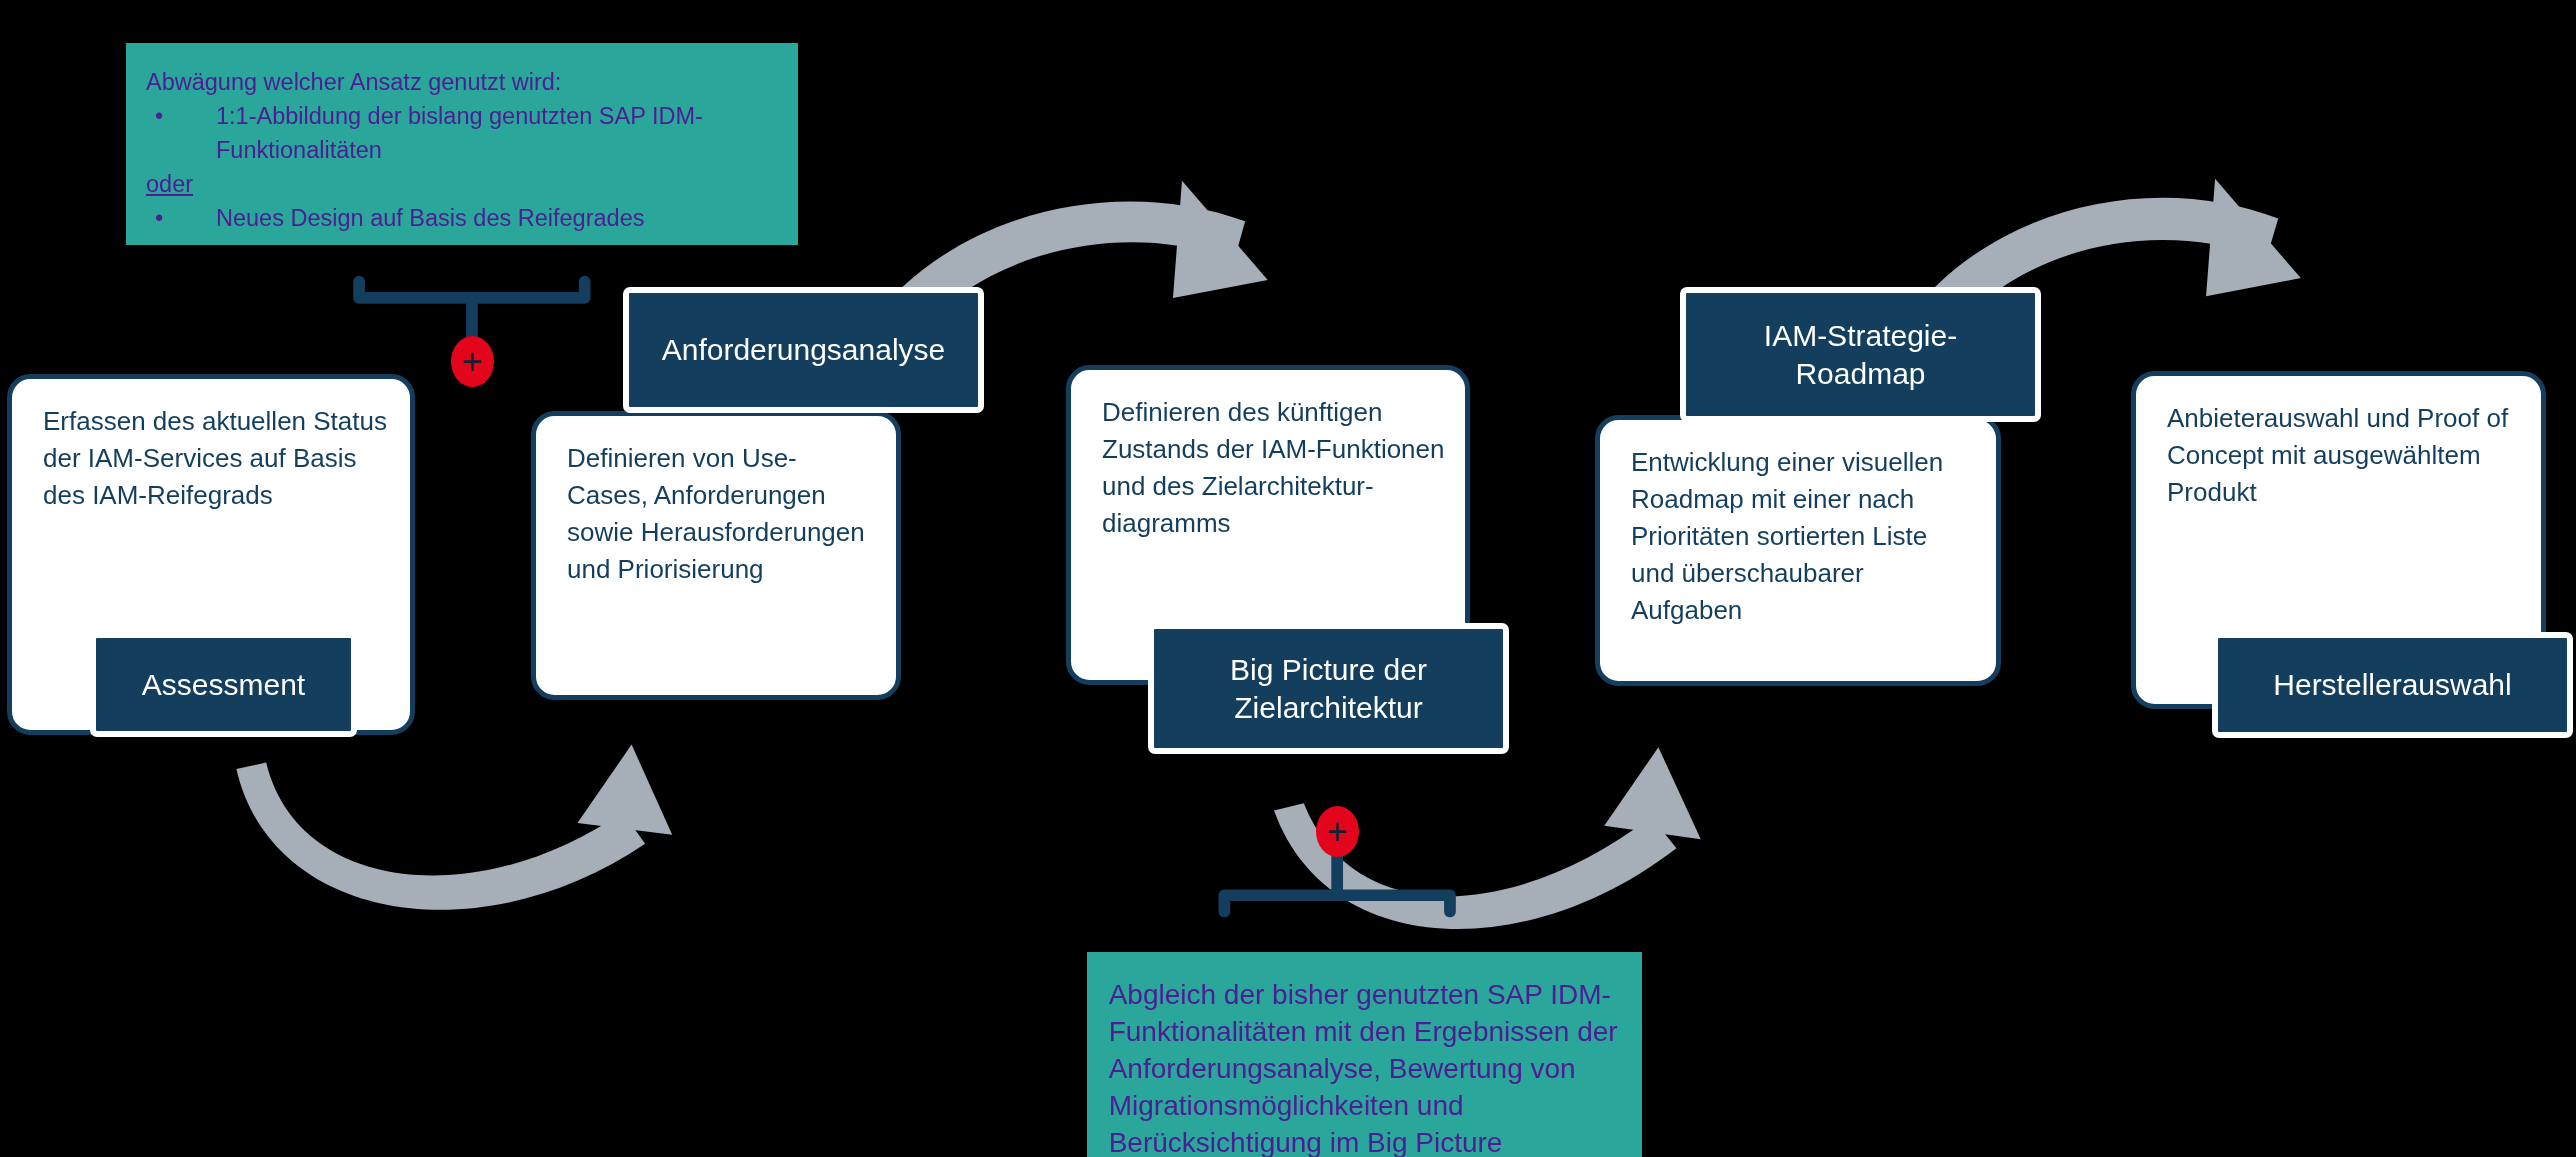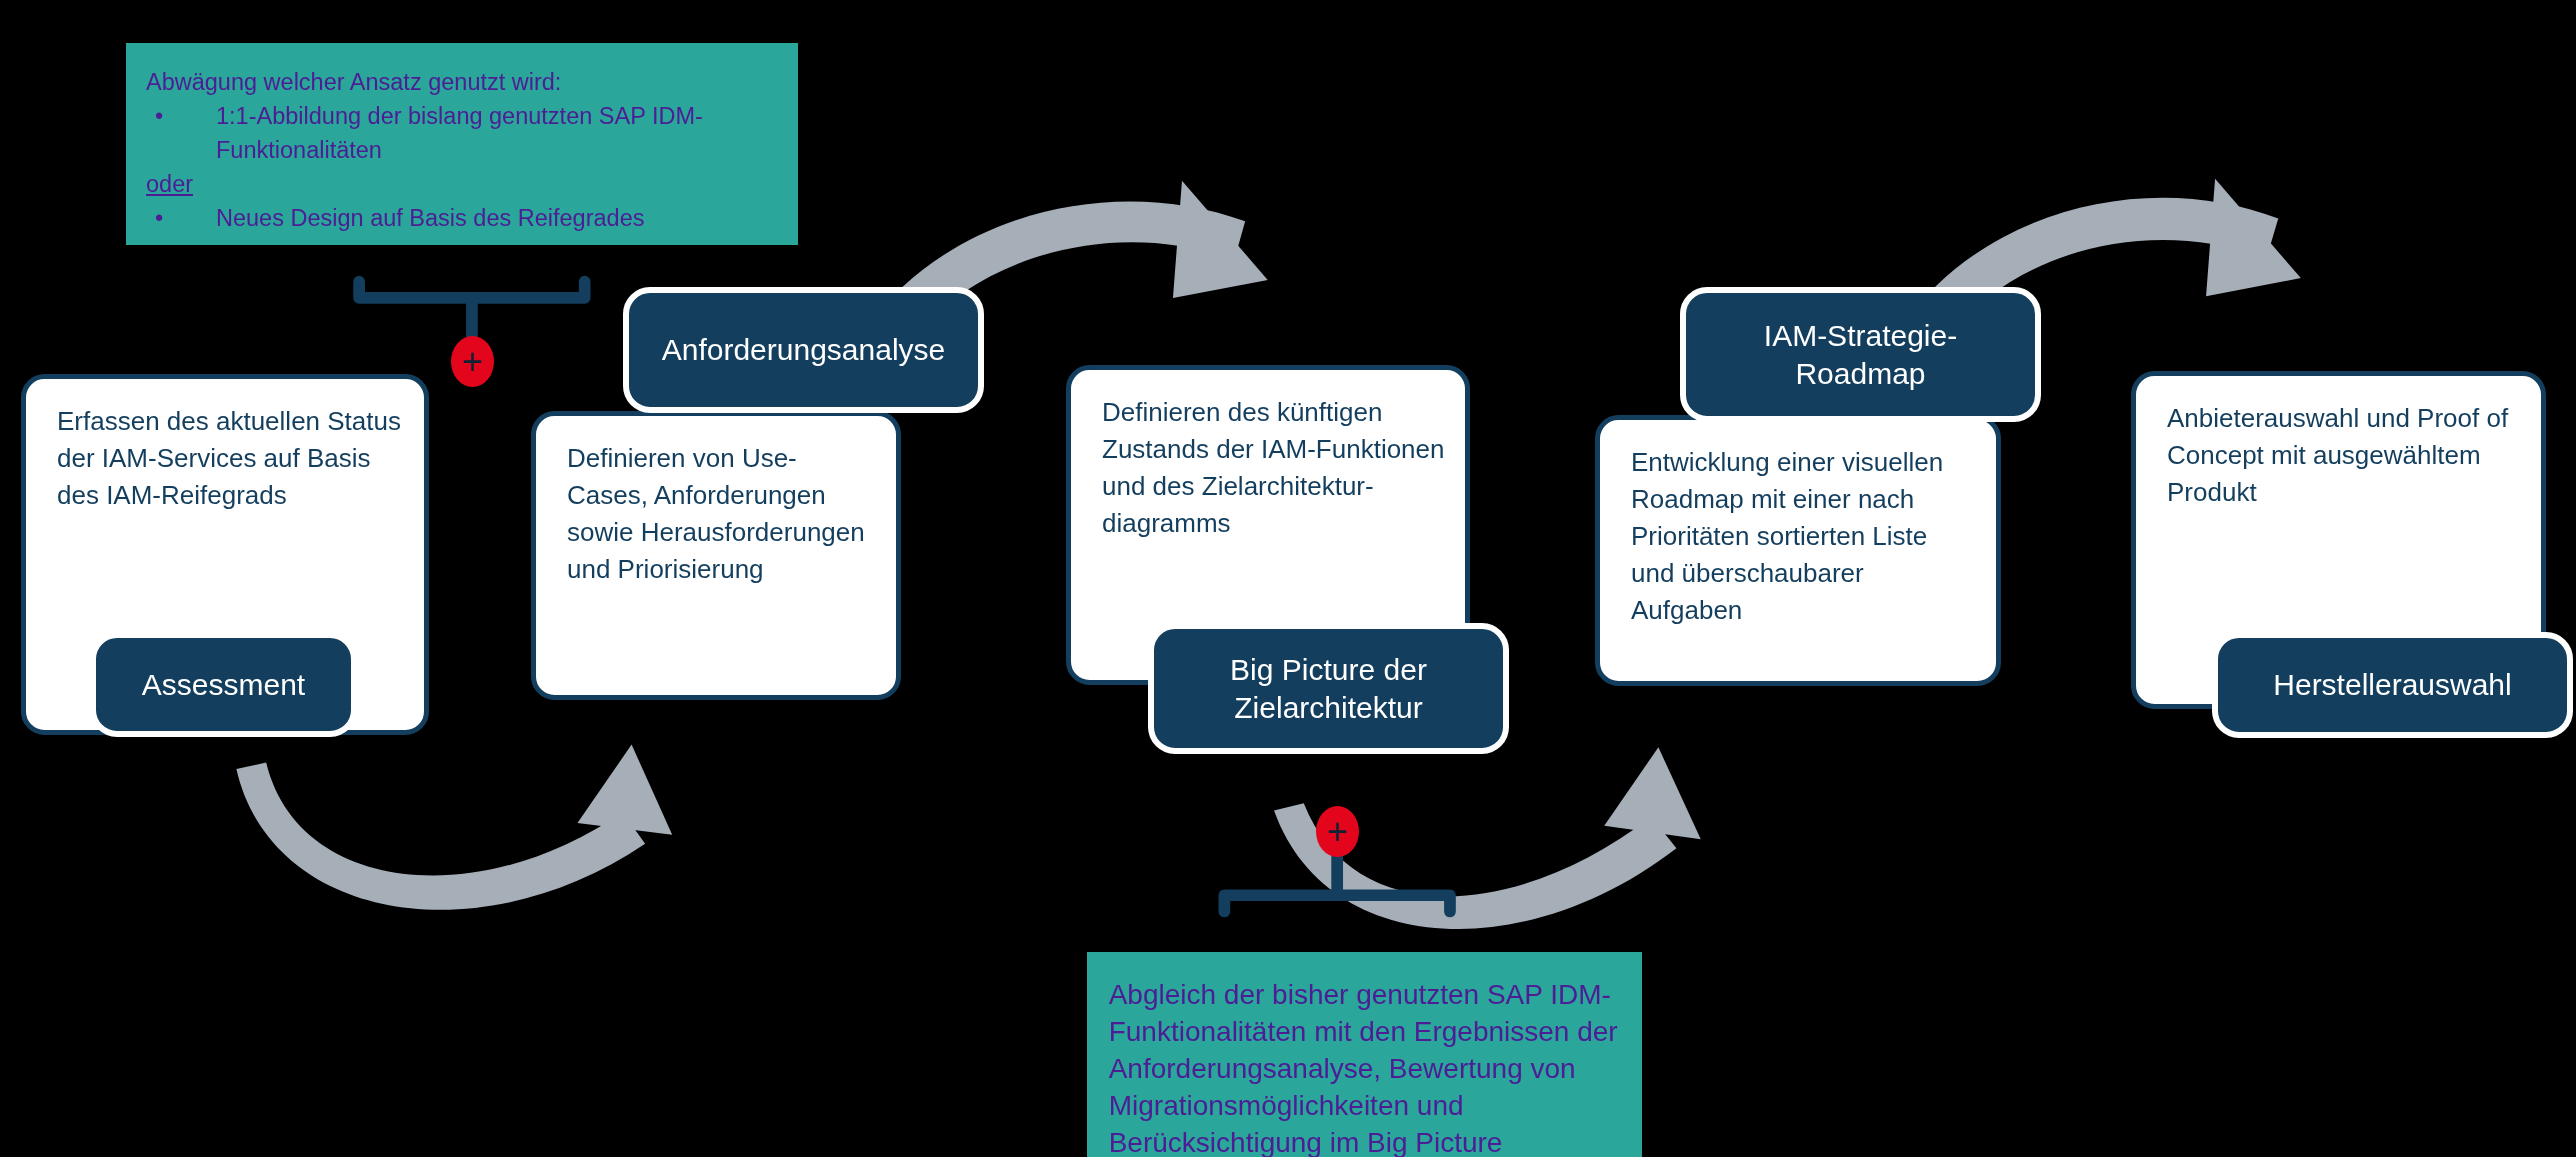--- a/index.html
+++ b/index.html
@@ -18,21 +18,21 @@
 
   .note-top{left:126px;top:43px;width:672px;height:202px;padding:21.7px 20px 0 20px;}
   .note-bottom{left:1087px;top:952px;width:555px;height:206px;padding:23.5px 21.7px 0 21.7px;}
   .note-bottom .nline{font-size:28px;line-height:37px;}
 
   
   .card{position:absolute;background:#fff;border:5.4px solid #133e5e;border-radius:23.5px;
         box-sizing:border-box;}
   .card .ctext{position:absolute;left:31px;top:23.5px;right:20px;color:#133e5e;
         font-size:26px;line-height:37px;}
-  .badge{position:absolute;background:#133e5e;color:#fff;border-radius:27px;
+  .badge{position:absolute;background:#133e5e;color:#fff;border-radius:7px;
         border:6.3px solid #fff;box-sizing:border-box;display:flex;align-items:center;
         justify-content:center;text-align:center;font-size:30px;line-height:38px;
         padding:5.4px 14.4px;}
 
   
   .plus{position:absolute;width:43px;height:51px;border-radius:50%;background:#e3051b;
         display:flex;align-items:center;justify-content:center;}
   .plus span{color:#0d2233;font-size:36px;line-height:31px;font-weight:400;}
 </style>
 </head>
@@ -88,21 +88,21 @@
   </div>
 
   <div class="note note-bottom">
     <div class="nline">Abgleich der bisher genutzten SAP IDM-</div>
     <div class="nline">Funktionalitäten mit den Ergebnissen der</div>
     <div class="nline">Anforderungsanalyse, Bewertung von</div>
     <div class="nline">Migrationsmöglichkeiten und</div>
     <div class="nline">Berücksichtigung im Big Picture</div>
   </div>
 
-  <div class="card" style="left:21px;top:374px;width:408px;height:361px;">
+  <div class="card" style="left:7px;top:374px;width:408px;height:361px;">
     <div class="ctext">Erfassen des aktuellen Status der IAM-Services auf Basis des IAM-Reifegrads</div>
   </div>
   <div class="badge" style="left:90px;top:632px;width:267px;height:105px;">
     <span>Assessment</span>
   </div>
 
   <div class="card" style="left:531px;top:411px;width:370px;height:289px;">
     <div class="ctext">Definieren von Use-Cases, Anforderungen sowie Herausforderungen und Priorisierung</div>
   </div>
   <div class="badge" style="left:623px;top:287px;width:361px;height:126px;">

